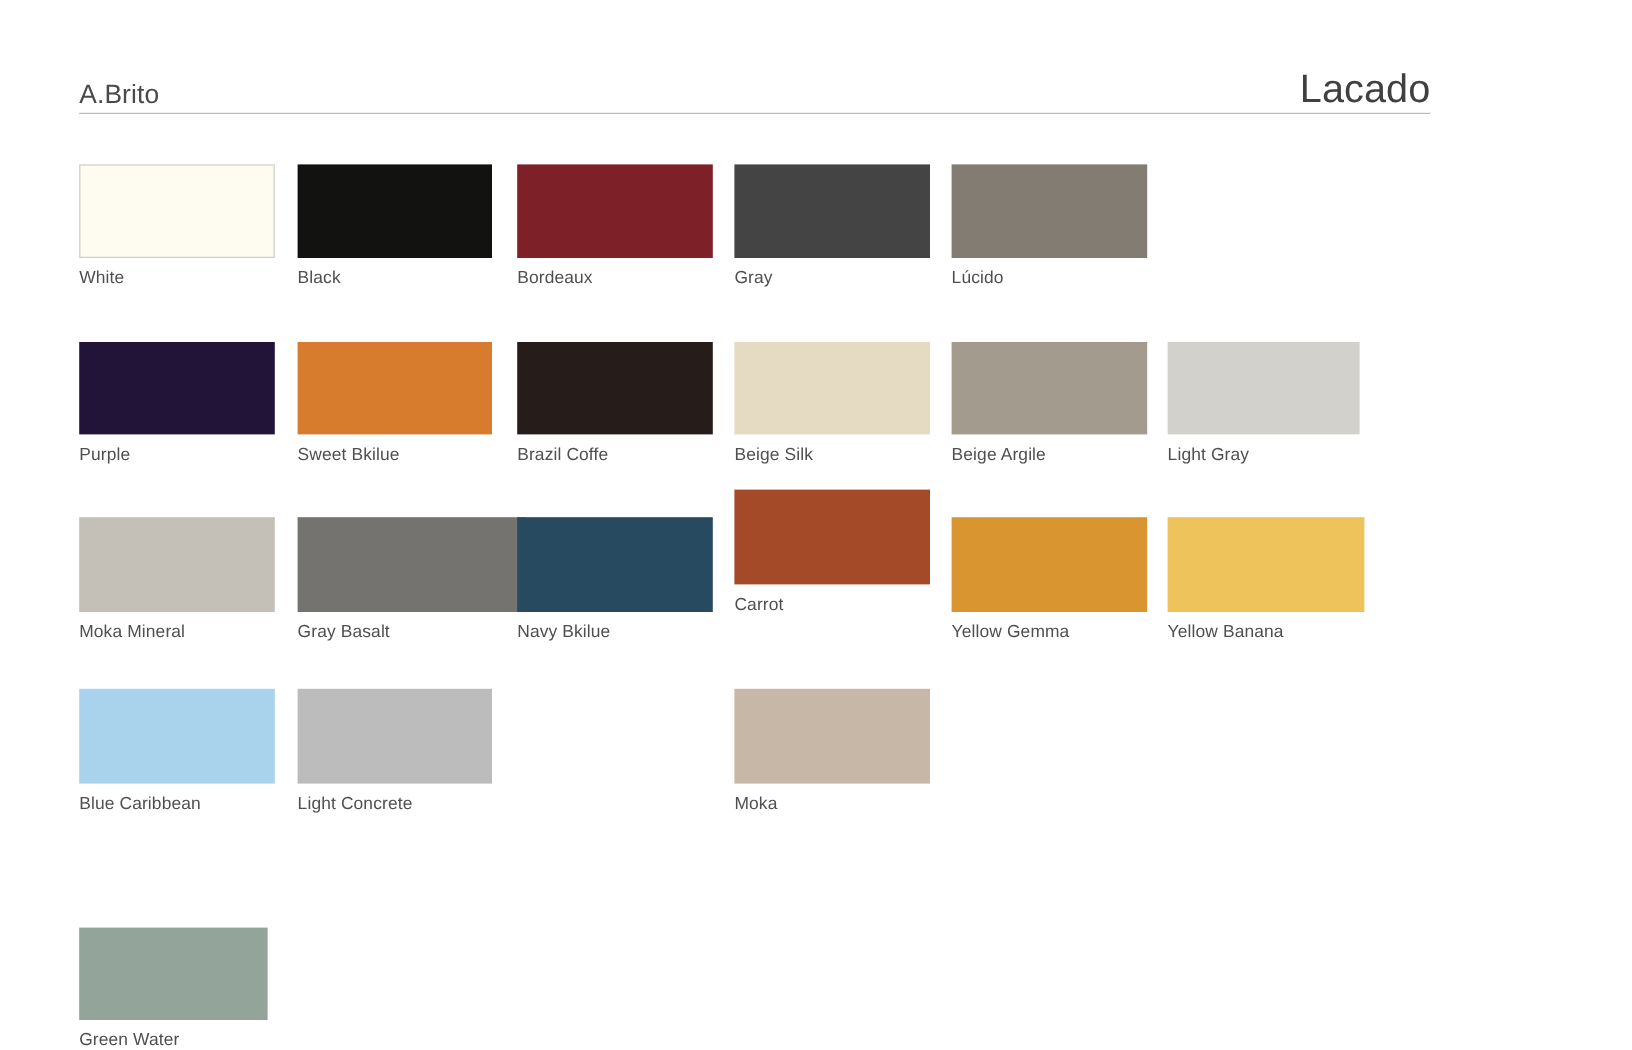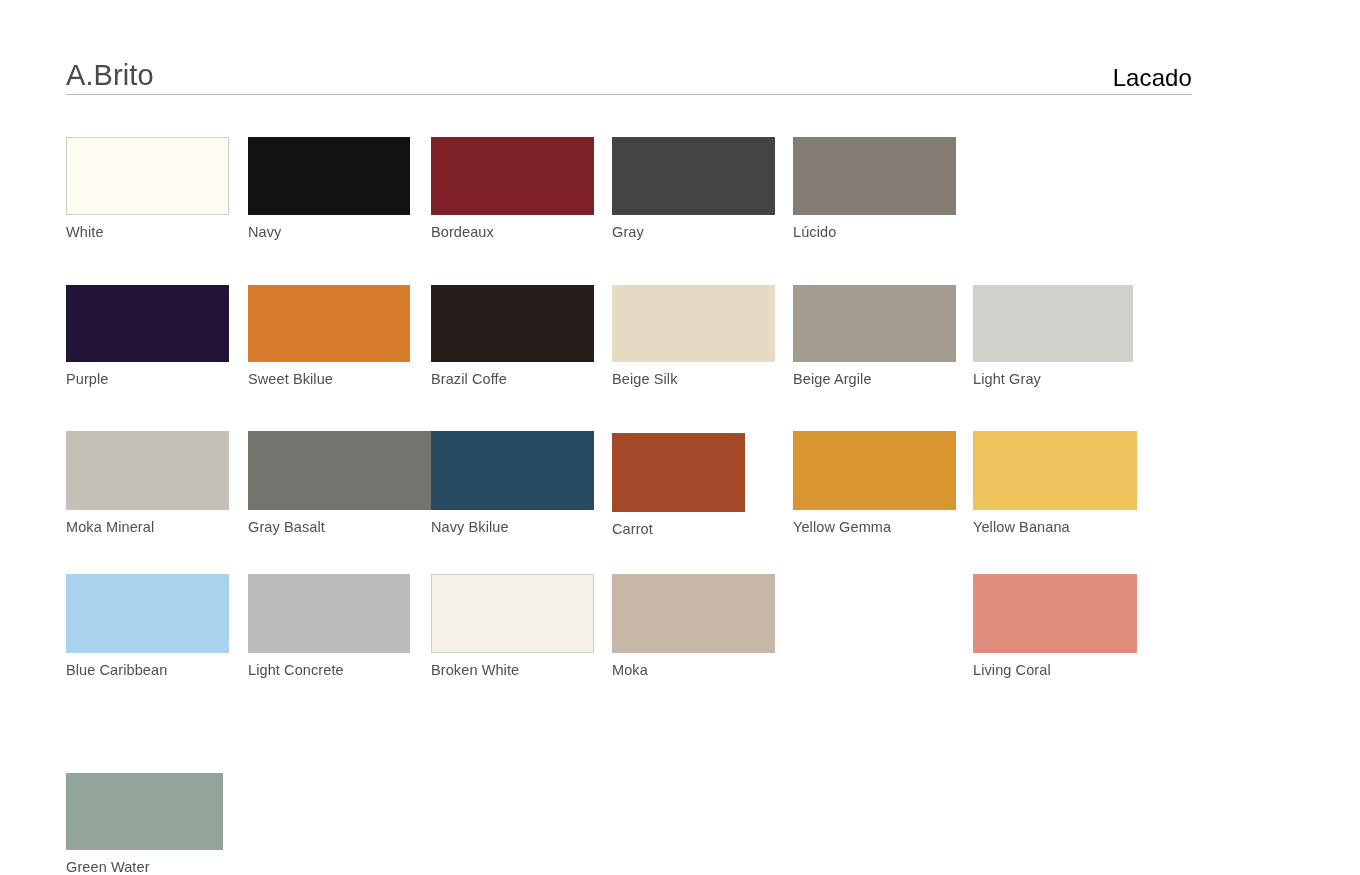--- a/index.html
+++ b/index.html
@@ -23,35 +23,35 @@
     left: 66px;
     top: 48px;
     width: 1126px;
     height: 46px;
     border-bottom: 1px solid #b9b9b9;
   }
   .brand {
     position: absolute;
     left: 0;
     bottom: 4px;
-    font-size: 29px;
+    font-size: 22px;
     font-weight: 400;
     letter-spacing: 0.1px;
     color: #4a4a4a;
     line-height: 1;
     white-space: nowrap;
   }
   .collection {
     position: absolute;
     right: 0;
     bottom: 4px;
-    font-size: 24px;
+    font-size: 33px;
     font-weight: 400;
     letter-spacing: 0.1px;
-    color: #000000;
+    color: #404040;
     line-height: 1;
     white-space: nowrap;
   }
 
   
   .grid {
     position: absolute;
     left: 0;
     top: 0;
     width: 1360px;
@@ -85,21 +85,21 @@
   <div class="collection">Lacado</div>
 </div>
 
 <div class="grid" id="swatch-grid">
     <div class="swatch-cell" style="left: 66px; top: 137px; width: 163px;">
       <div class="swatch-chip bordered" style="height: 78px; background: rgb(254, 251, 240);"></div>
       <div class="swatch-label">White</div>
     </div>
     <div class="swatch-cell" style="left: 248px; top: 137px; width: 162px;">
       <div class="swatch-chip" style="height: 78px; background: rgb(18, 18, 16);"></div>
-      <div class="swatch-label">Navy</div>
+      <div class="swatch-label">Black</div>
     </div>
     <div class="swatch-cell" style="left: 431px; top: 137px; width: 163px;">
       <div class="swatch-chip" style="height: 78px; background: rgb(126, 32, 39);"></div>
       <div class="swatch-label">Bordeaux</div>
     </div>
     <div class="swatch-cell" style="left: 612px; top: 137px; width: 163px;">
       <div class="swatch-chip" style="height: 78px; background: rgb(68, 68, 68);"></div>
       <div class="swatch-label">Gray</div>
     </div>
     <div class="swatch-cell" style="left: 793px; top: 137px; width: 163px;">
@@ -135,49 +135,41 @@
       <div class="swatch-label">Moka Mineral</div>
     </div>
     <div class="swatch-cell" style="left: 248px; top: 431px; width: 190px;">
       <div class="swatch-chip" style="height: 79px; background: rgb(117, 115, 112);"></div>
       <div class="swatch-label">Gray Basalt</div>
     </div>
     <div class="swatch-cell" style="left: 431px; top: 431px; width: 163px;">
       <div class="swatch-chip" style="height: 79px; background: rgb(39, 74, 96);"></div>
       <div class="swatch-label">Navy Bkilue</div>
     </div>
-    <div class="swatch-cell" style="left: 612px; top: 433px; width: 133px;">
+    <div class="swatch-cell" style="left: 612px; top: 408px; width: 163px;">
       <div class="swatch-chip" style="height: 79px; background: rgb(165, 74, 41);"></div>
       <div class="swatch-label">Carrot</div>
     </div>
     <div class="swatch-cell" style="left: 793px; top: 431px; width: 163px;">
       <div class="swatch-chip" style="height: 79px; background: rgb(217, 150, 48);"></div>
       <div class="swatch-label">Yellow Gemma</div>
     </div>
     <div class="swatch-cell" style="left: 973px; top: 431px; width: 164px;">
       <div class="swatch-chip" style="height: 79px; background: rgb(239, 195, 91);"></div>
       <div class="swatch-label">Yellow Banana</div>
     </div>
     <div class="swatch-cell" style="left: 66px; top: 574px; width: 163px;">
       <div class="swatch-chip" style="height: 79px; background: rgb(169, 210, 236);"></div>
       <div class="swatch-label">Blue Caribbean</div>
     </div>
     <div class="swatch-cell" style="left: 248px; top: 574px; width: 162px;">
       <div class="swatch-chip" style="height: 79px; background: rgb(188, 188, 188);"></div>
       <div class="swatch-label">Light Concrete</div>
     </div>
-    <div class="swatch-cell" style="left: 431px; top: 574px; width: 163px;">
-      <div class="swatch-chip bordered" style="height: 79px; background: rgb(246, 241, 230);"></div>
-      <div class="swatch-label">Broken White</div>
-    </div>
     <div class="swatch-cell" style="left: 612px; top: 574px; width: 163px;">
       <div class="swatch-chip" style="height: 79px; background: rgb(198, 183, 166);"></div>
       <div class="swatch-label">Moka</div>
-    </div>
-    <div class="swatch-cell" style="left: 973px; top: 574px; width: 164px;">
-      <div class="swatch-chip" style="height: 79px; background: rgb(225, 141, 126);"></div>
-      <div class="swatch-label">Living Coral</div>
     </div>
     <div class="swatch-cell" style="left: 66px; top: 773px; width: 157px;">
       <div class="swatch-chip" style="height: 77px; background: rgb(147, 164, 154);"></div>
       <div class="swatch-label">Green Water</div>
     </div>
   </div>
 
 </body></html>

